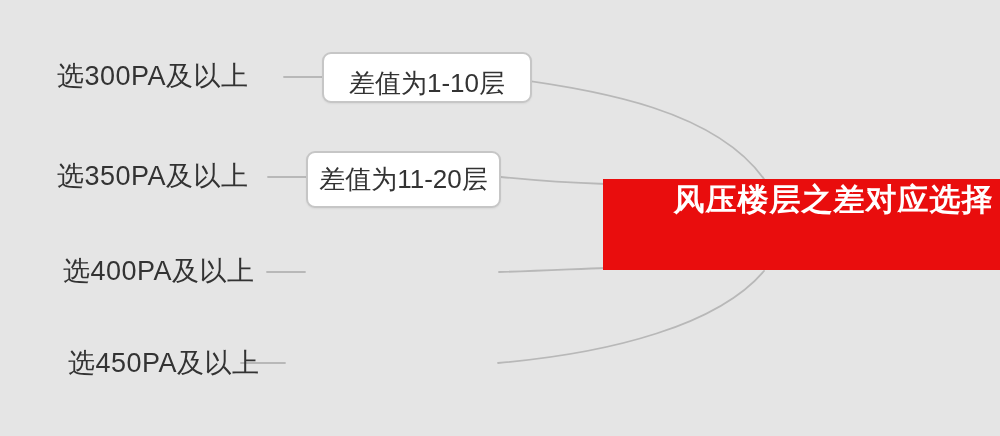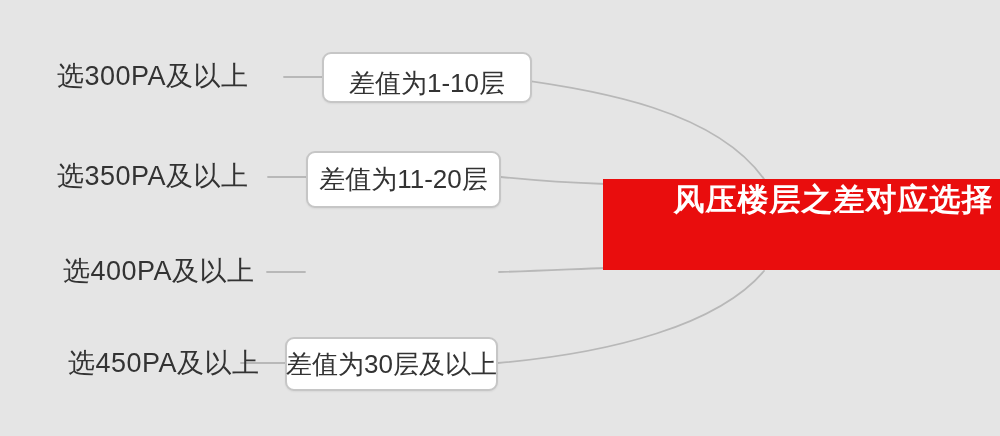--- a/index.html
+++ b/index.html
@@ -101,21 +101,18 @@
   </div>
 
   <div id="label-2" class="branch-label">选350PA及以上</div>
   <div id="box-2" class="node-box">
     <span>差值为11-20层</span>
   </div>
 
   <div id="label-3" class="branch-label">选400PA及以上</div>
 
   <div id="label-4" class="branch-label">选450PA及以上</div>
-  <div id="box-4" class="node-box">
-    <span>差值为30层及以上</span>
-  </div>
 
   <div id="root-node">
     <span>风压楼层之差对应选择</span>
   </div>
 
 </div>
 
 </body></html>

